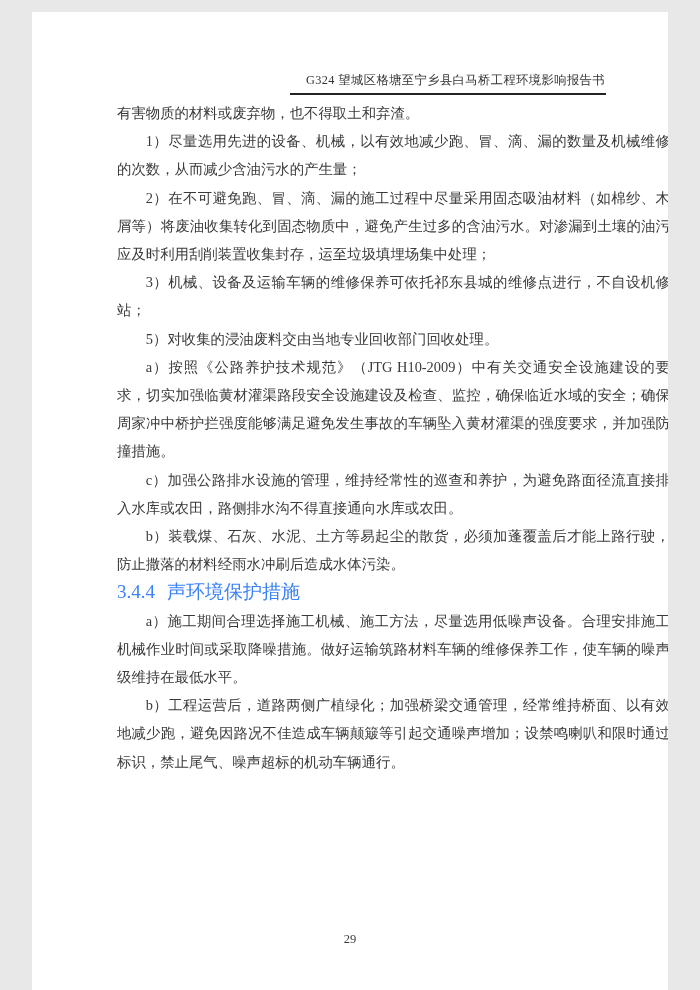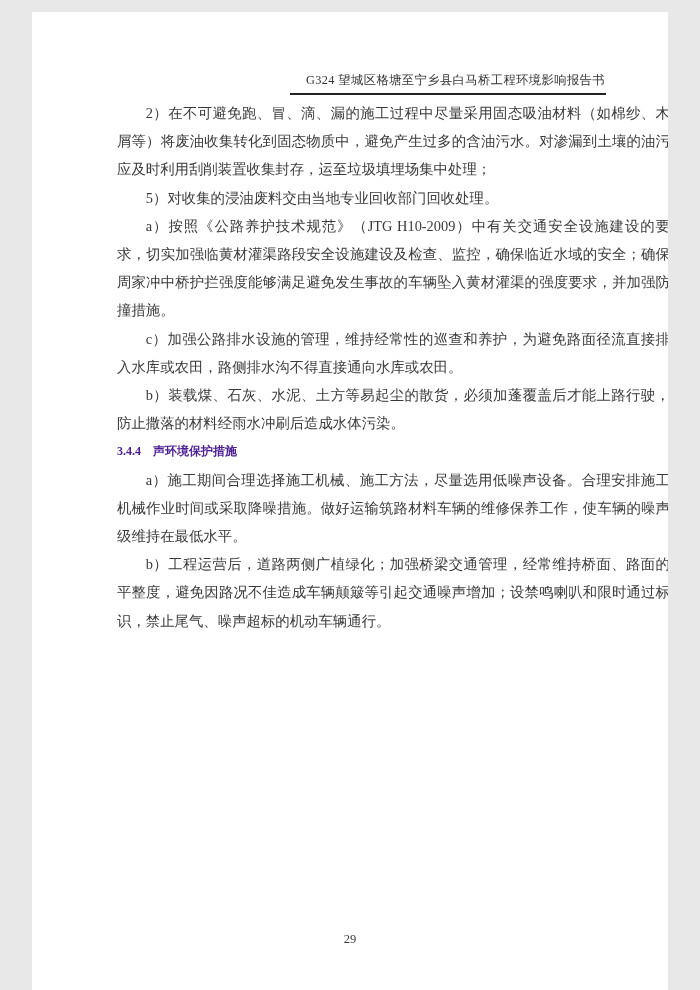--- a/index.html
+++ b/index.html
@@ -46,23 +46,23 @@
   }
   .para {
     margin: 0;
     text-indent: 2em;
   }
   .para.cont {
     text-indent: 0;
   }
   .para.heading {
     text-indent: 0;
-    font-weight: bold;
-    color: #4c1d95;
-    font-size: 12px;
+    font-weight: normal;
+    color: #3b82f6;
+    font-size: 19px;
   }
   .para.heading .heading-title {
     margin-left: 12px;
   }
   .footer {
     position: absolute;
     top: 917px;
     left: 0;
     width: 100%;
     text-align: center;
@@ -77,29 +77,32 @@
 
 <div class="page">
 
   <div class="header">
     <span class="header-rule-wrap">
       <span class="header-title">G324 望城区格塘至宁乡县白马桥工程环境影响报告书</span>
     </span>
   </div>
 
   <div class="doc-body">
+    <p class="para cont">有害物质的材料或废弃物，也不得取土和弃渣。</p>
+    <p class="para">1）尽量选用先进的设备、机械，以有效地减少跑、冒、滴、漏的数量及机械维修的次数，从而减少含油污水的产生量；</p>
     <p class="para">2）在不可避免跑、冒、滴、漏的施工过程中尽量采用固态吸油材料（如棉纱、木屑等）将废油收集转化到固态物质中，避免产生过多的含油污水。对渗漏到土壤的油污应及时利用刮削装置收集封存，运至垃圾填埋场集中处理；</p>
+    <p class="para">3）机械、设备及运输车辆的维修保养可依托祁东县城的维修点进行，不自设机修站；</p>
     <p class="para">5）对收集的浸油废料交由当地专业回收部门回收处理。</p>
     <p class="para">a）按照《公路养护技术规范》（JTG H10-2009）中有关交通安全设施建设的要求，切实加强临黄材灌渠路段安全设施建设及检查、监控，确保临近水域的安全；确保周家冲中桥护拦强度能够满足避免发生事故的车辆坠入黄材灌渠的强度要求，并加强防撞措施。</p>
     <p class="para">c）加强公路排水设施的管理，维持经常性的巡查和养护，为避免路面径流直接排入水库或农田，路侧排水沟不得直接通向水库或农田。</p>
     <p class="para">b）装载煤、石灰、水泥、土方等易起尘的散货，必须加蓬覆盖后才能上路行驶，防止撒落的材料经雨水冲刷后造成水体污染。</p>
     <p class="para heading">
       <span class="heading-number">3.4.4</span><span class="heading-title">声环境保护措施</span>
     </p>
     <p class="para">a）施工期间合理选择施工机械、施工方法，尽量选用低噪声设备。合理安排施工机械作业时间或采取降噪措施。做好运输筑路材料车辆的维修保养工作，使车辆的噪声级维持在最低水平。</p>
-    <p class="para">b）工程运营后，道路两侧广植绿化；加强桥梁交通管理，经常维持桥面、路面的平整度，避免因路况不佳造成车辆颠簸等引起交通噪声增加；设禁鸣喇叭和限时通过标识，禁止尾气、噪声超标的机动车辆通行。</p>
+    <p class="para">b）工程运营后，道路两侧广植绿化；加强桥梁交通管理，经常维持桥面、以有效地减少跑，避免因路况不佳造成车辆颠簸等引起交通噪声增加；设禁鸣喇叭和限时通过标识，禁止尾气、噪声超标的机动车辆通行。</p>
   </div>
 
   <div class="footer">
     <span class="page-number">29</span>
   </div>
 
 </div>
 
 </body></html>

